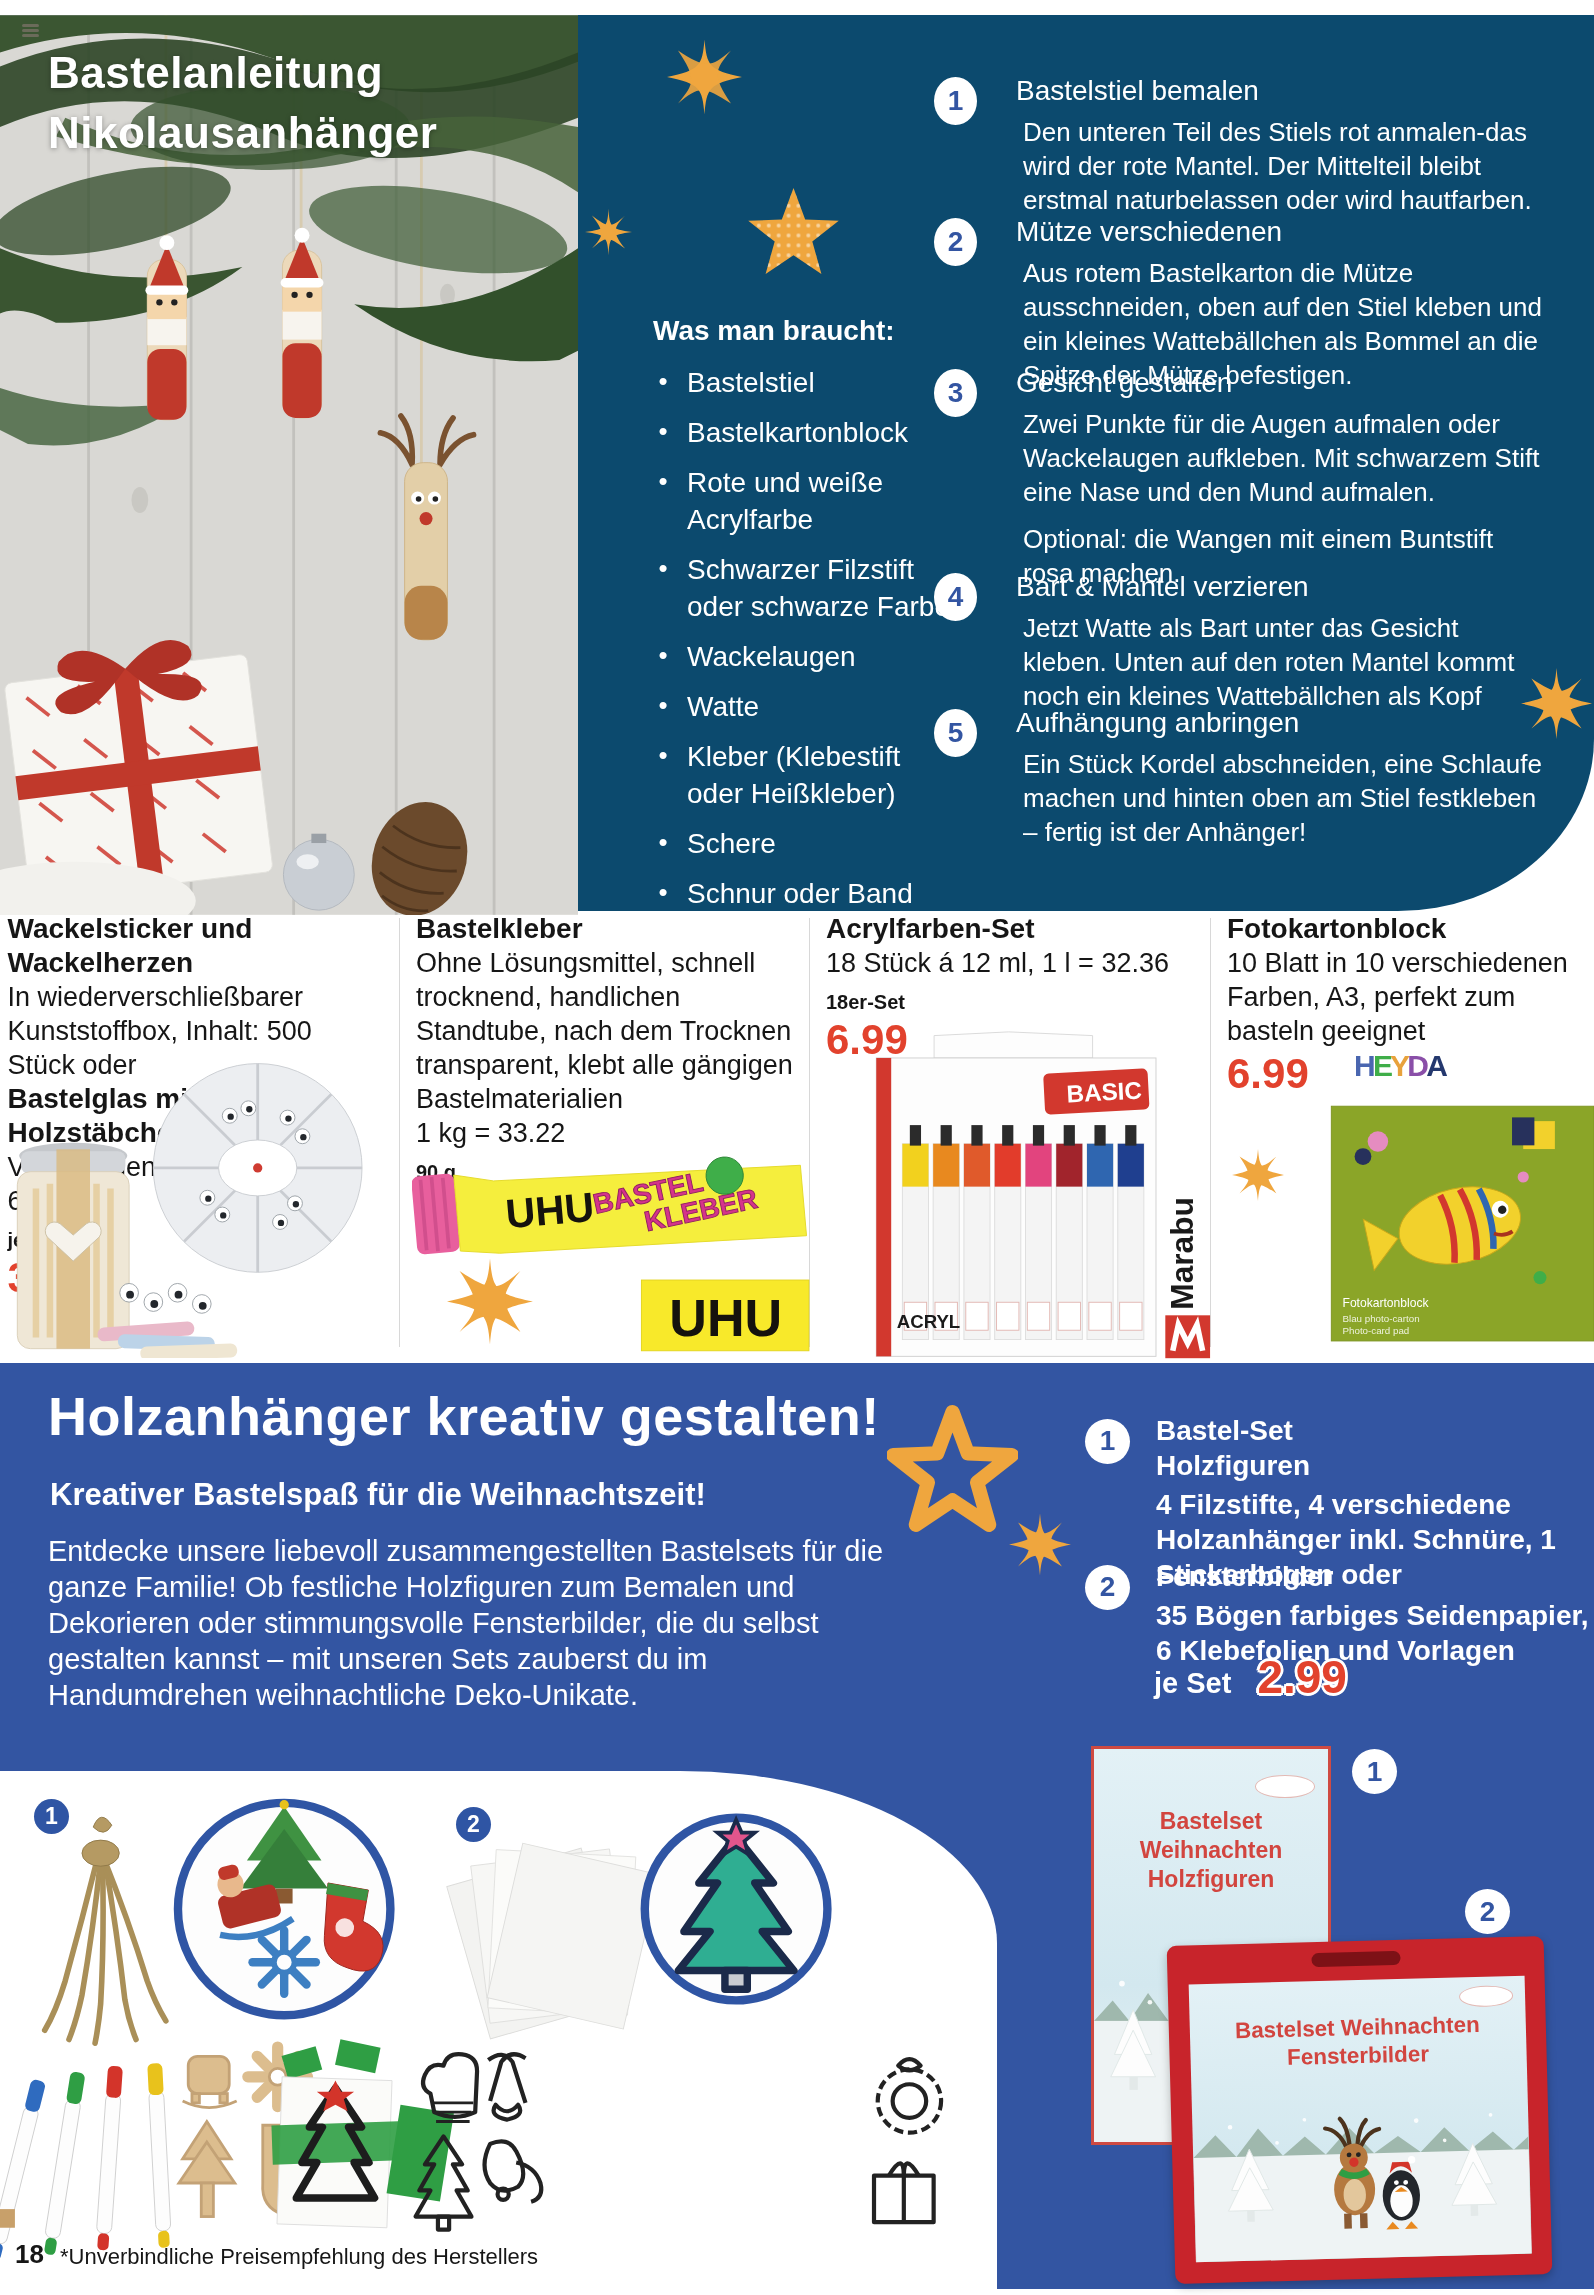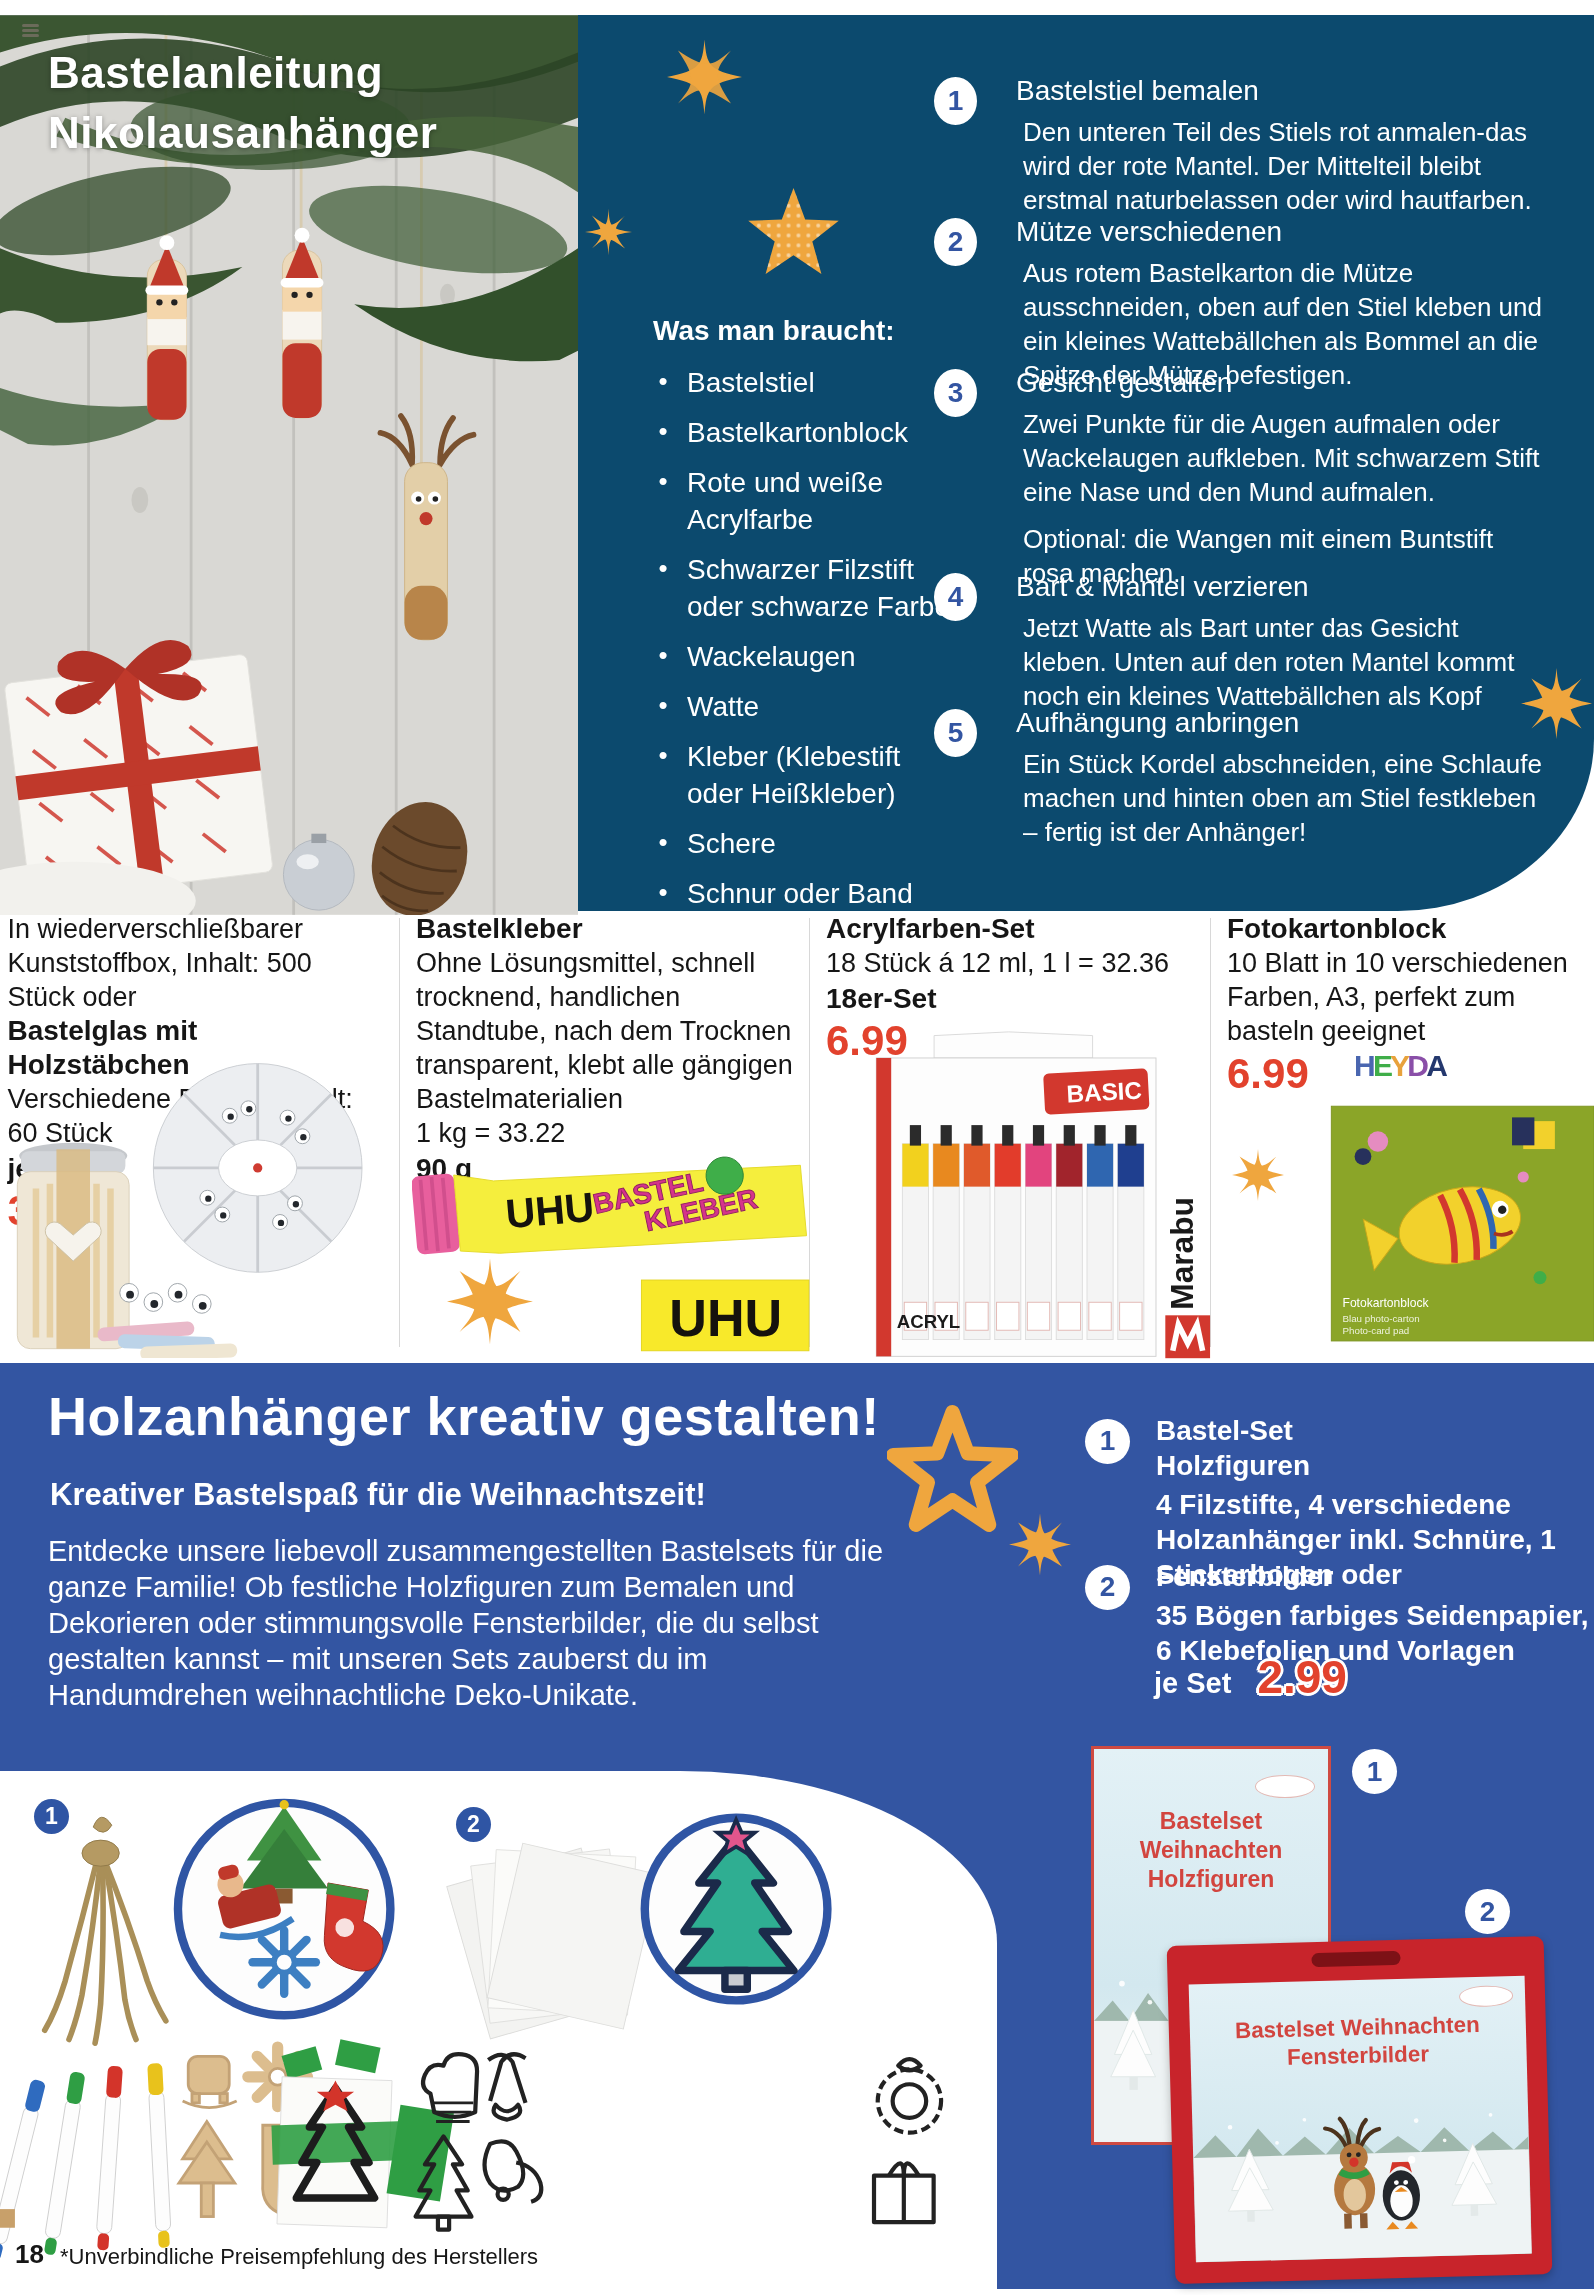--- a/index.html
+++ b/index.html
@@ -29,21 +29,21 @@
   .step-body{margin-left:82px;width:537px;}
   .step-body h4{margin:0 0 7.5px 0;font-size:28px;font-weight:normal;}
   .step-body p{margin:7px;font-size:26px;line-height:34px;}
   .step-body p + p{margin-top:13px;}
 
   
   .vline{position:absolute;top:918px;height:429px;width:0.9px;background:#d8d8d8;}
   .product{position:absolute;top:912px;}
   .product h3{margin:0;font-size:28px;font-weight:bold;line-height:34px;}
   .product .desc{margin:0;font-size:27px;line-height:34px;}
-  .product .unit{margin:3px 0 0 0;font-size:28px;font-weight:bold;}
+  .product .unit{margin:11px 0 0 0;font-size:20px;font-weight:bold;}
   .product .price{margin:1.9px 0 0 0;font-size:42px;font-weight:bold;color:#e2422d;line-height:48px;}
 
   
   .promo{position:absolute;top:1363px;left:0;width:1594px;height:926px;background:#3355a2;}
   .promo-whitecut{position:absolute;top:1771px;left:0;width:997px;height:524px;background:#fff;
                   border-top-right-radius:317px 172px;}
   .promo-heading{position:absolute;top:1385px;left:48px;color:#fff;font-size:54px;font-weight:bold;letter-spacing:0.5px;}
   .promo-sub{position:absolute;top:1477px;left:50px;color:#fff;font-size:31px;font-weight:bold;}
   .promo-body{position:absolute;top:1533px;left:48px;width:839px;color:#fff;font-size:29px;line-height:36px;}
   .promo-item{position:absolute;left:1085px;color:#fff;}
@@ -282,20 +282,21 @@
         <p>Ein Stück Kordel abschneiden, eine Schlaufe machen und hinten oben am Stiel festkleben – fertig ist der Anhänger!</p>
       </div>
     </div>
   </div>
 
   <div class="vline" style="left:399px"></div>
   <div class="vline" style="left:809px"></div>
   <div class="vline" style="left:1210px"></div>
 
   <div class="product" style="left:7.5px;width:378px">
+    <h3>Wackelsticker und Wackelherzen</h3>
     <p class="desc">In wiederverschließbarer Kunststoffbox, Inhalt: 500 Stück oder</p>
     <h3>Bastelglas mit Holzstäbchen</h3>
     <p class="desc">Verschiedene Farben, Inhalt: 60 Stück</p>
     <p class="unit">je Set</p>
     <p class="price">3.99</p>
   </div>
   <svg class="abs" style="left:7.5px;top:1058px" width="382" height="300" viewBox="0 0 410 322">
     <ellipse cx="70" cy="105" rx="58" ry="14" fill="#c5c8cc"></ellipse>
     <rect x="14" y="100" width="112" height="24" rx="8" fill="#d3d6da"></rect>
     <rect x="10" y="122" width="120" height="190" rx="14" fill="#efe7d6" stroke="#d9cfb8"></rect>

